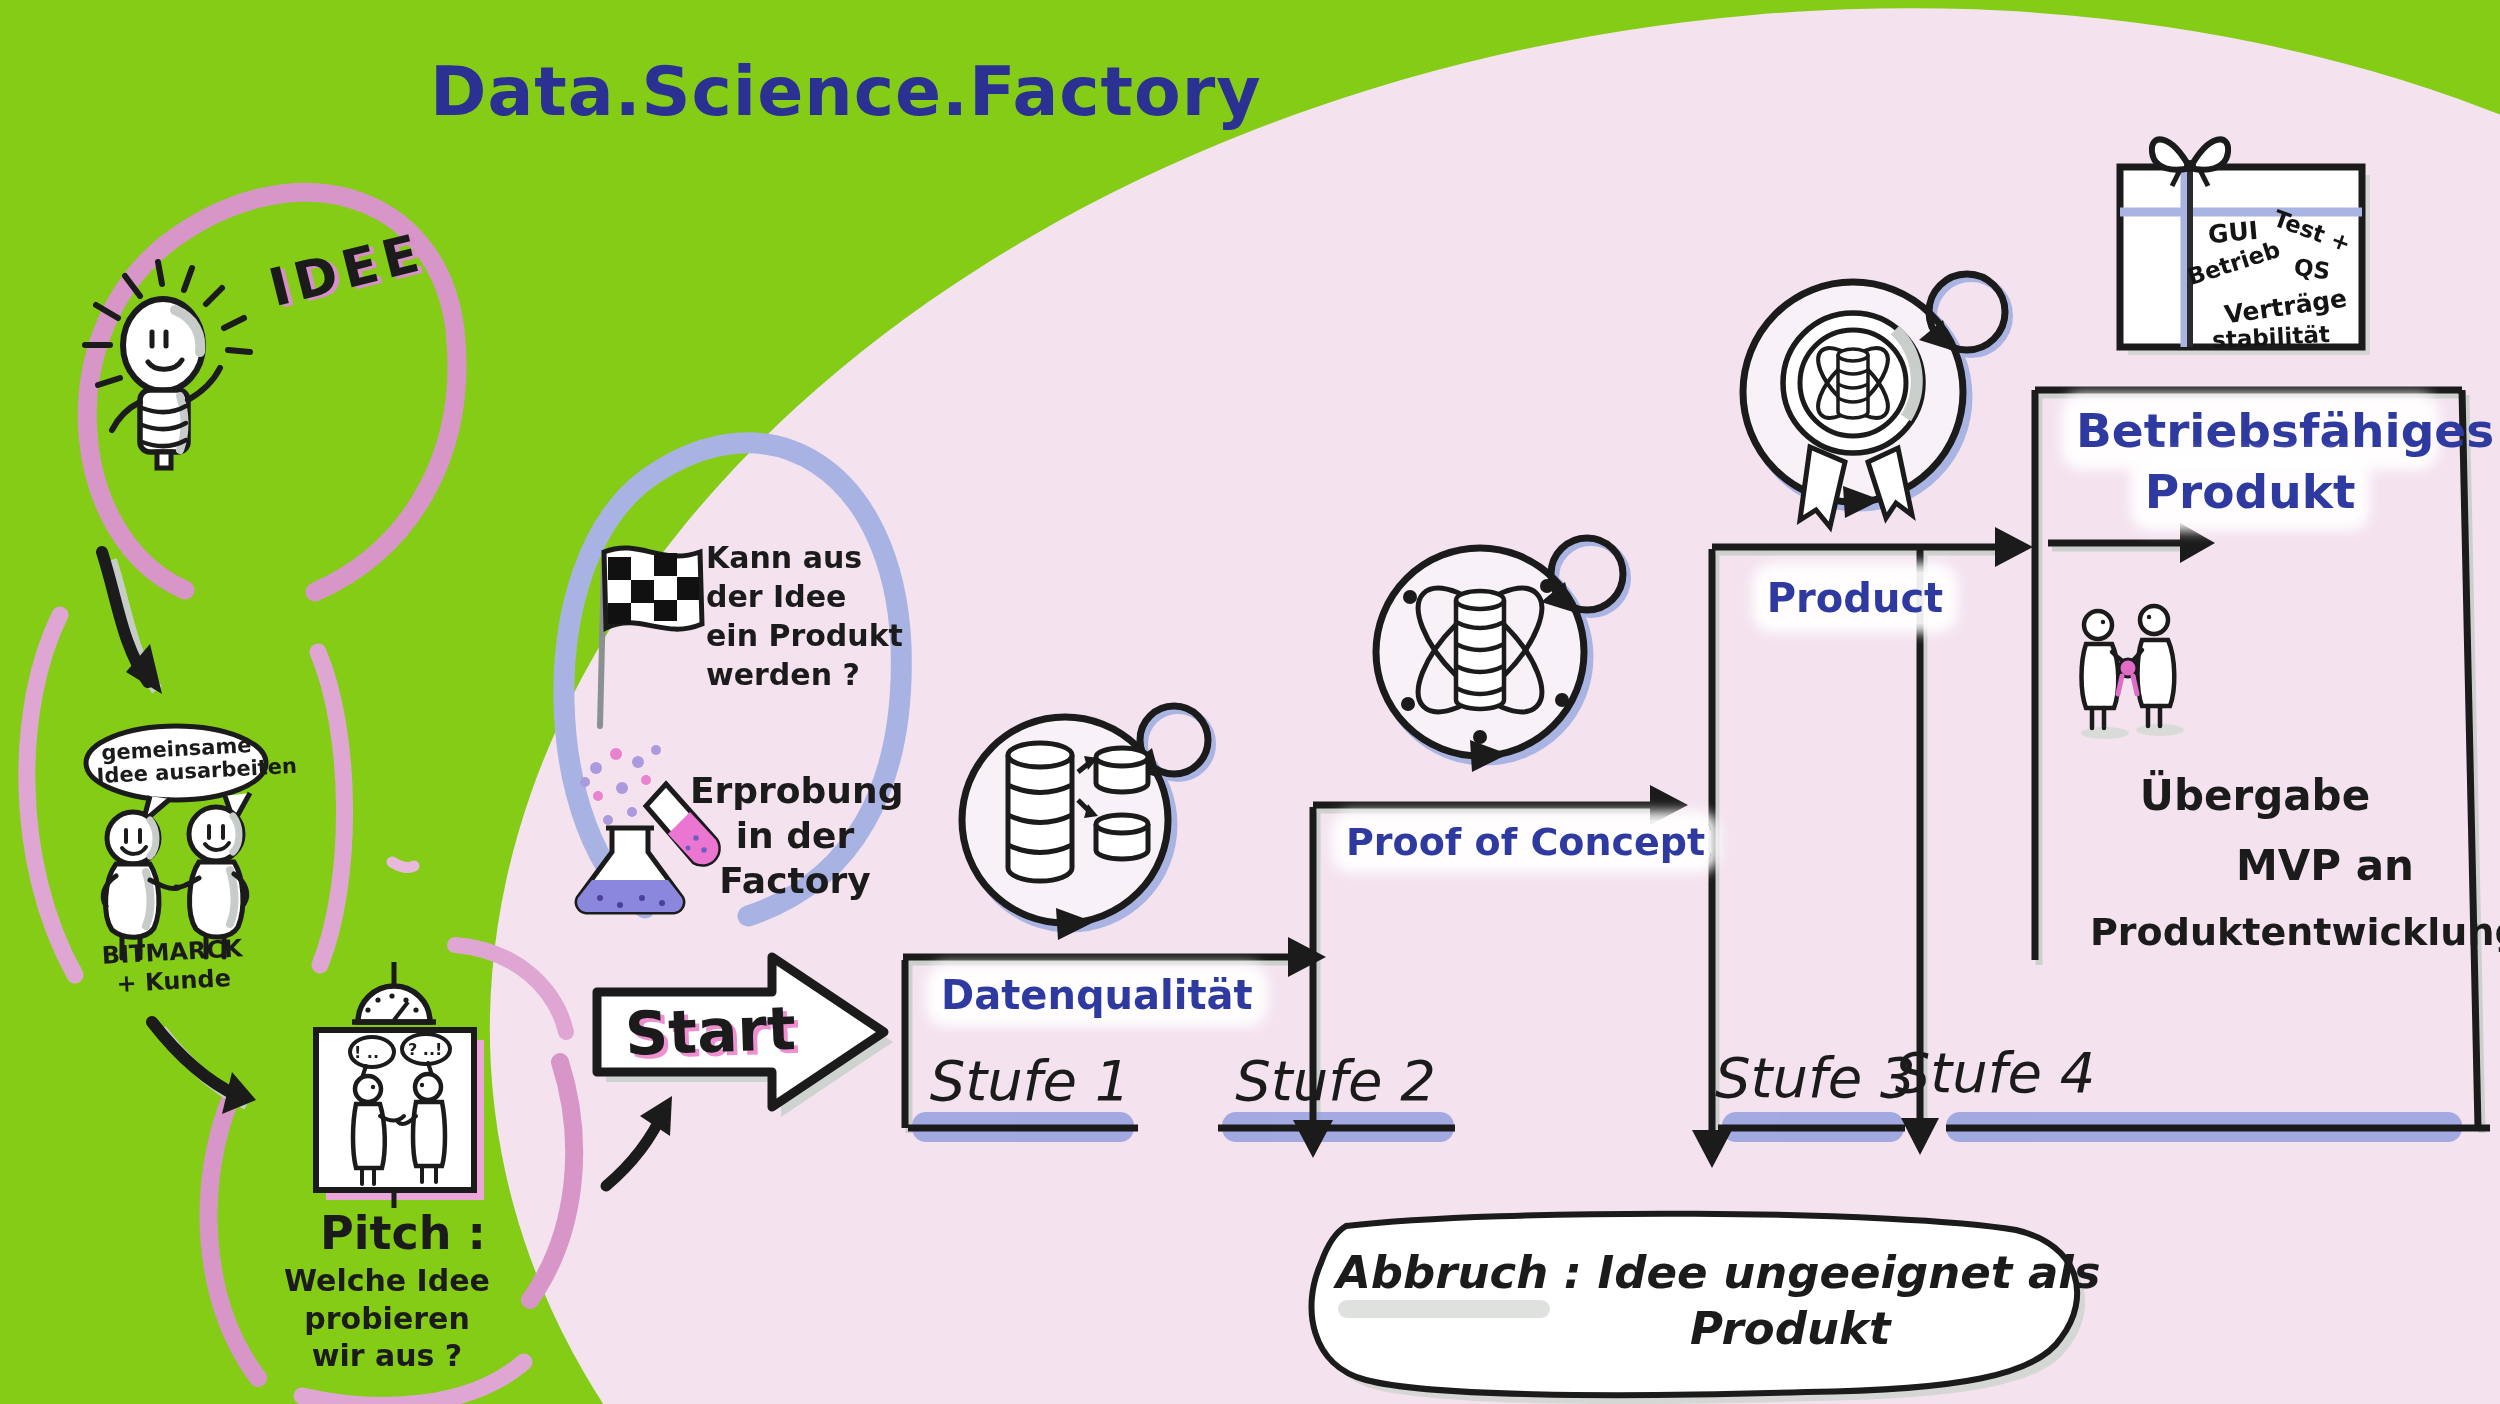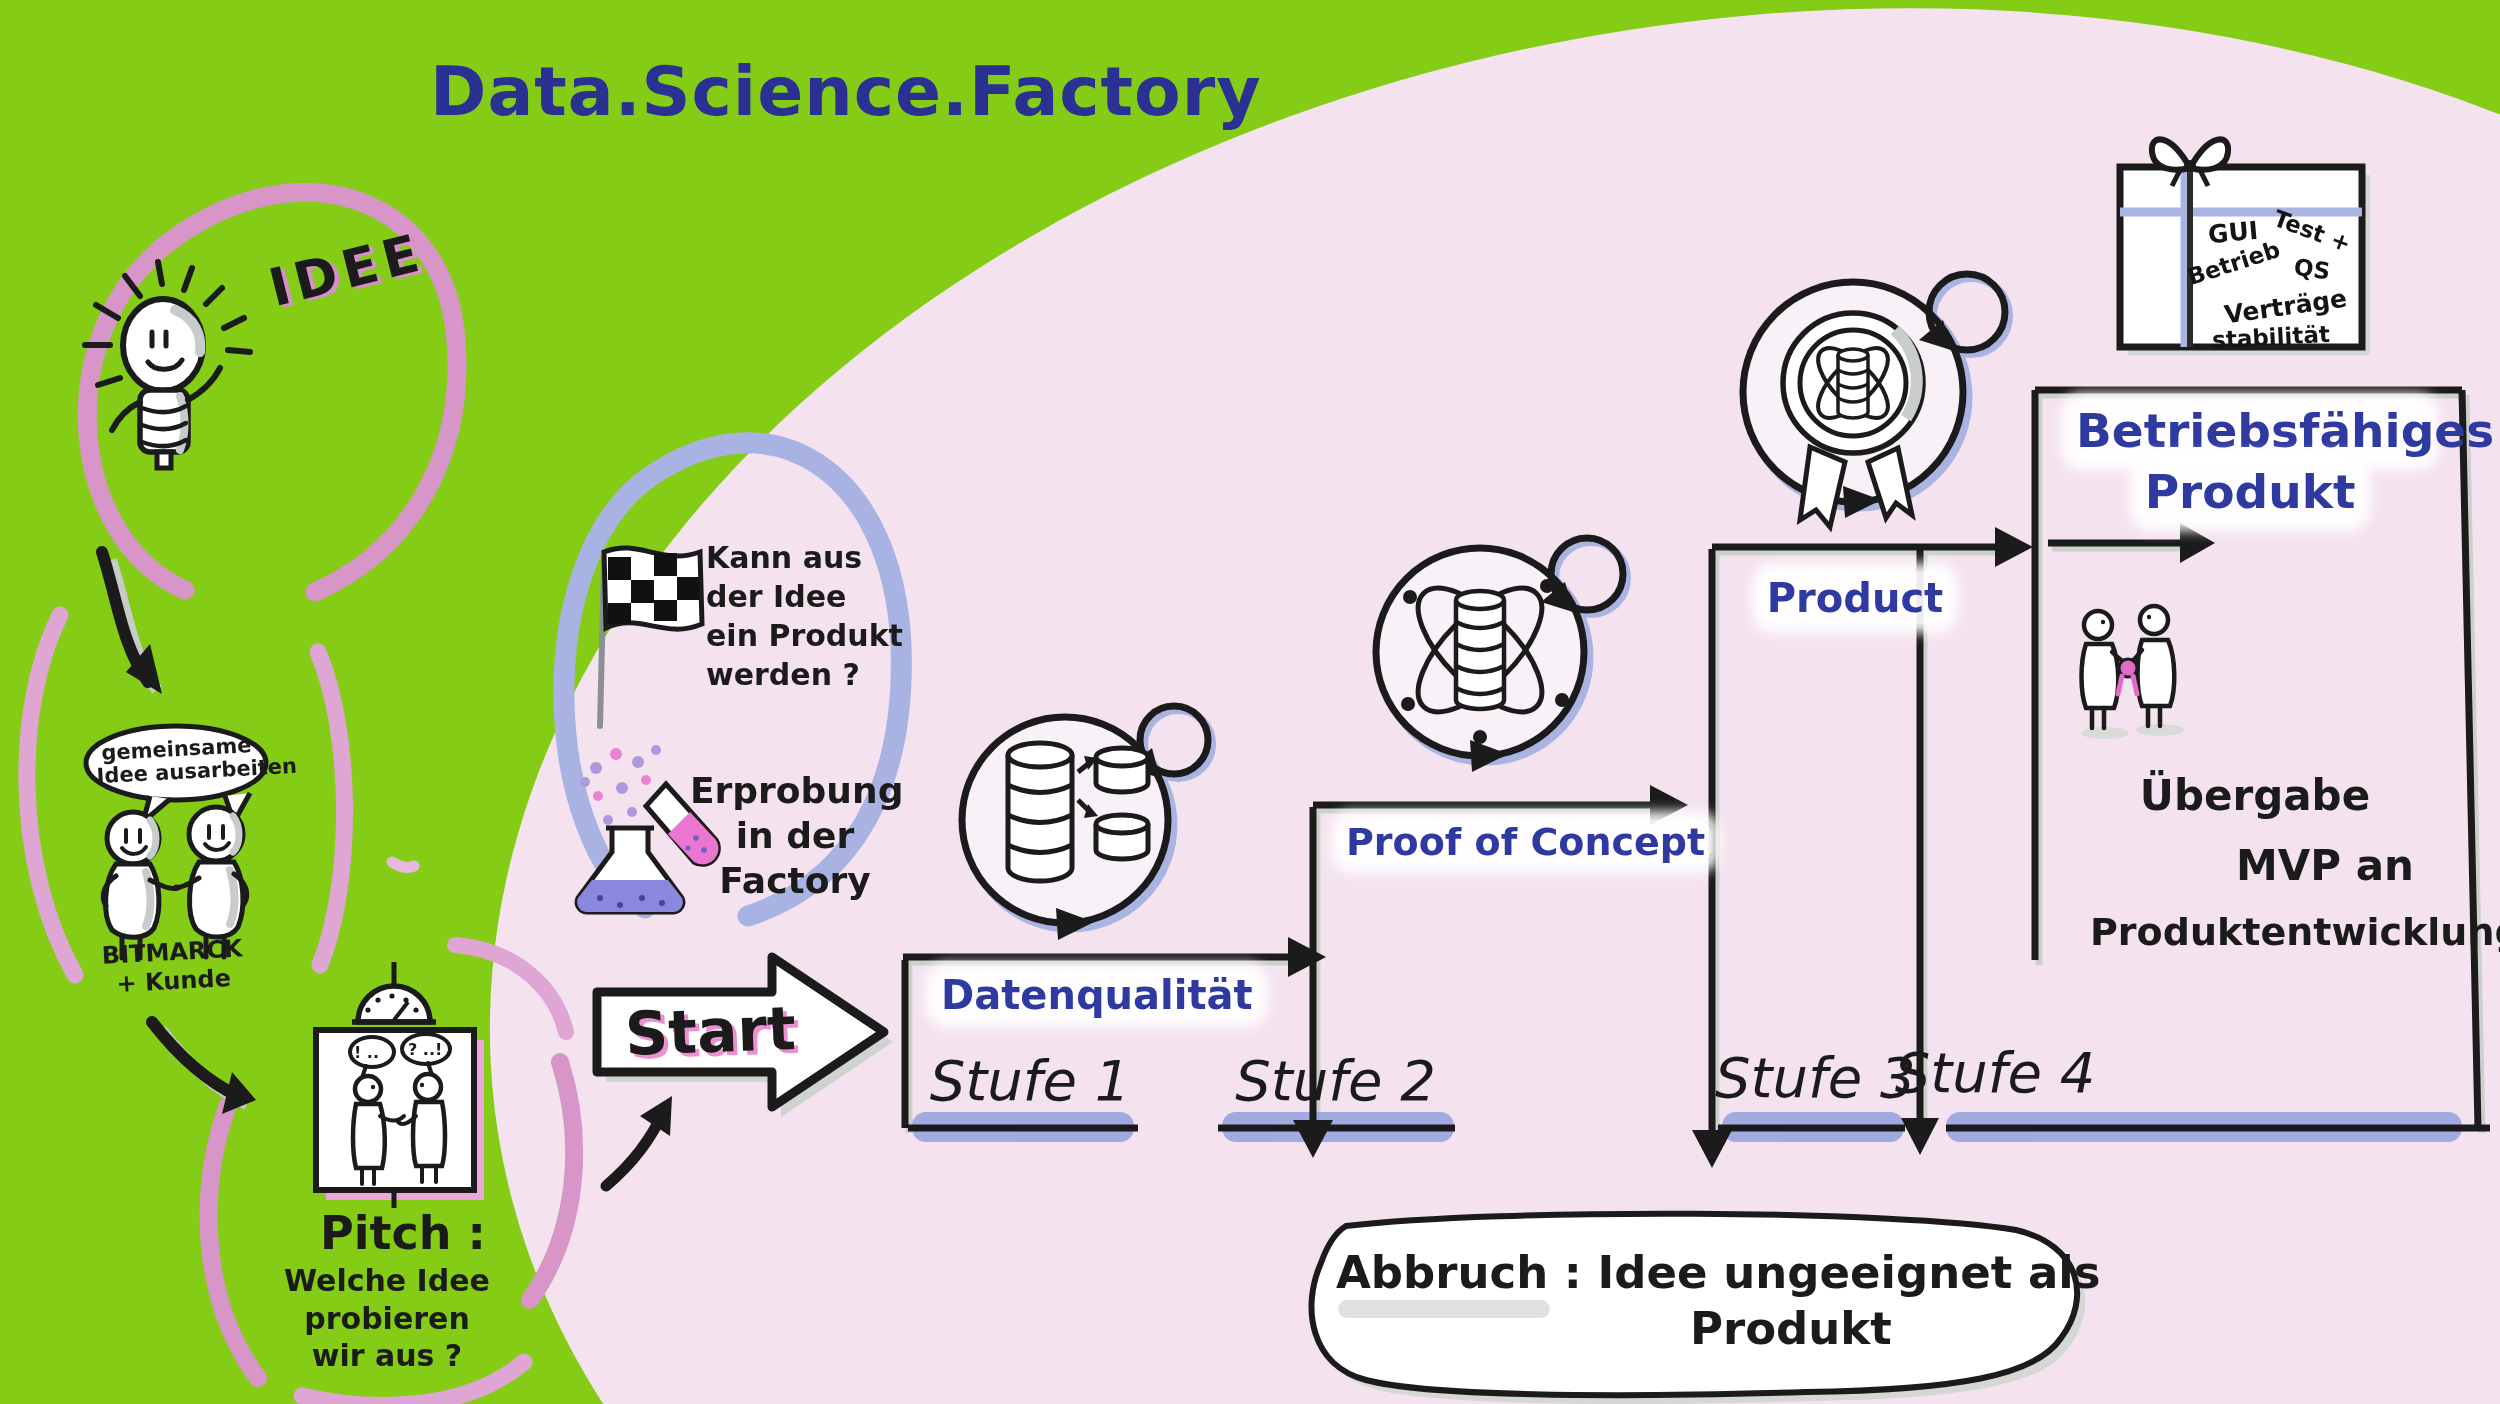--- a/index.html
+++ b/index.html
@@ -17,21 +17,21 @@
   .small-hand{font-size:21px;font-weight:600;}
   .actors{font-size:24px;font-weight:700;line-height:1.2;}
   .pitch-title{font-size:46px;font-weight:600;}
   .pitch-q{font-size:30px;font-weight:600;line-height:1.25;}
   .gate-q{font-size:30px;font-weight:600;line-height:1.3;}
   .gate-t{font-size:36px;font-weight:600;line-height:1.25;}
   .start{font-size:60px;font-weight:700;text-shadow:4px 4px 0 #ee8fd2;transform:rotate(-2deg);}
   .stage-label{font-size:40px;line-height:1.3;}
   .stufe{font-size:56px;font-weight:500;font-style:italic;}
   .handover{font-size:42px;font-weight:600;line-height:1.0;color:#1b1b1b;}
-  .abort1{font-size:45px;font-weight:600;}
+  .abort1{font-size:45px;font-weight:600;font-style:italic;}
   .gift{position:absolute;font-size:25px;font-weight:700;color:#141414;}
   .bub{font-size:16px;font-weight:700;}
   .line{display:block;}
 </style>
 </head>
 <body>
 
 <div id="canvas">
 
 <svg id="art" width="2500" height="1404" viewBox="0 0 2500 1404">

